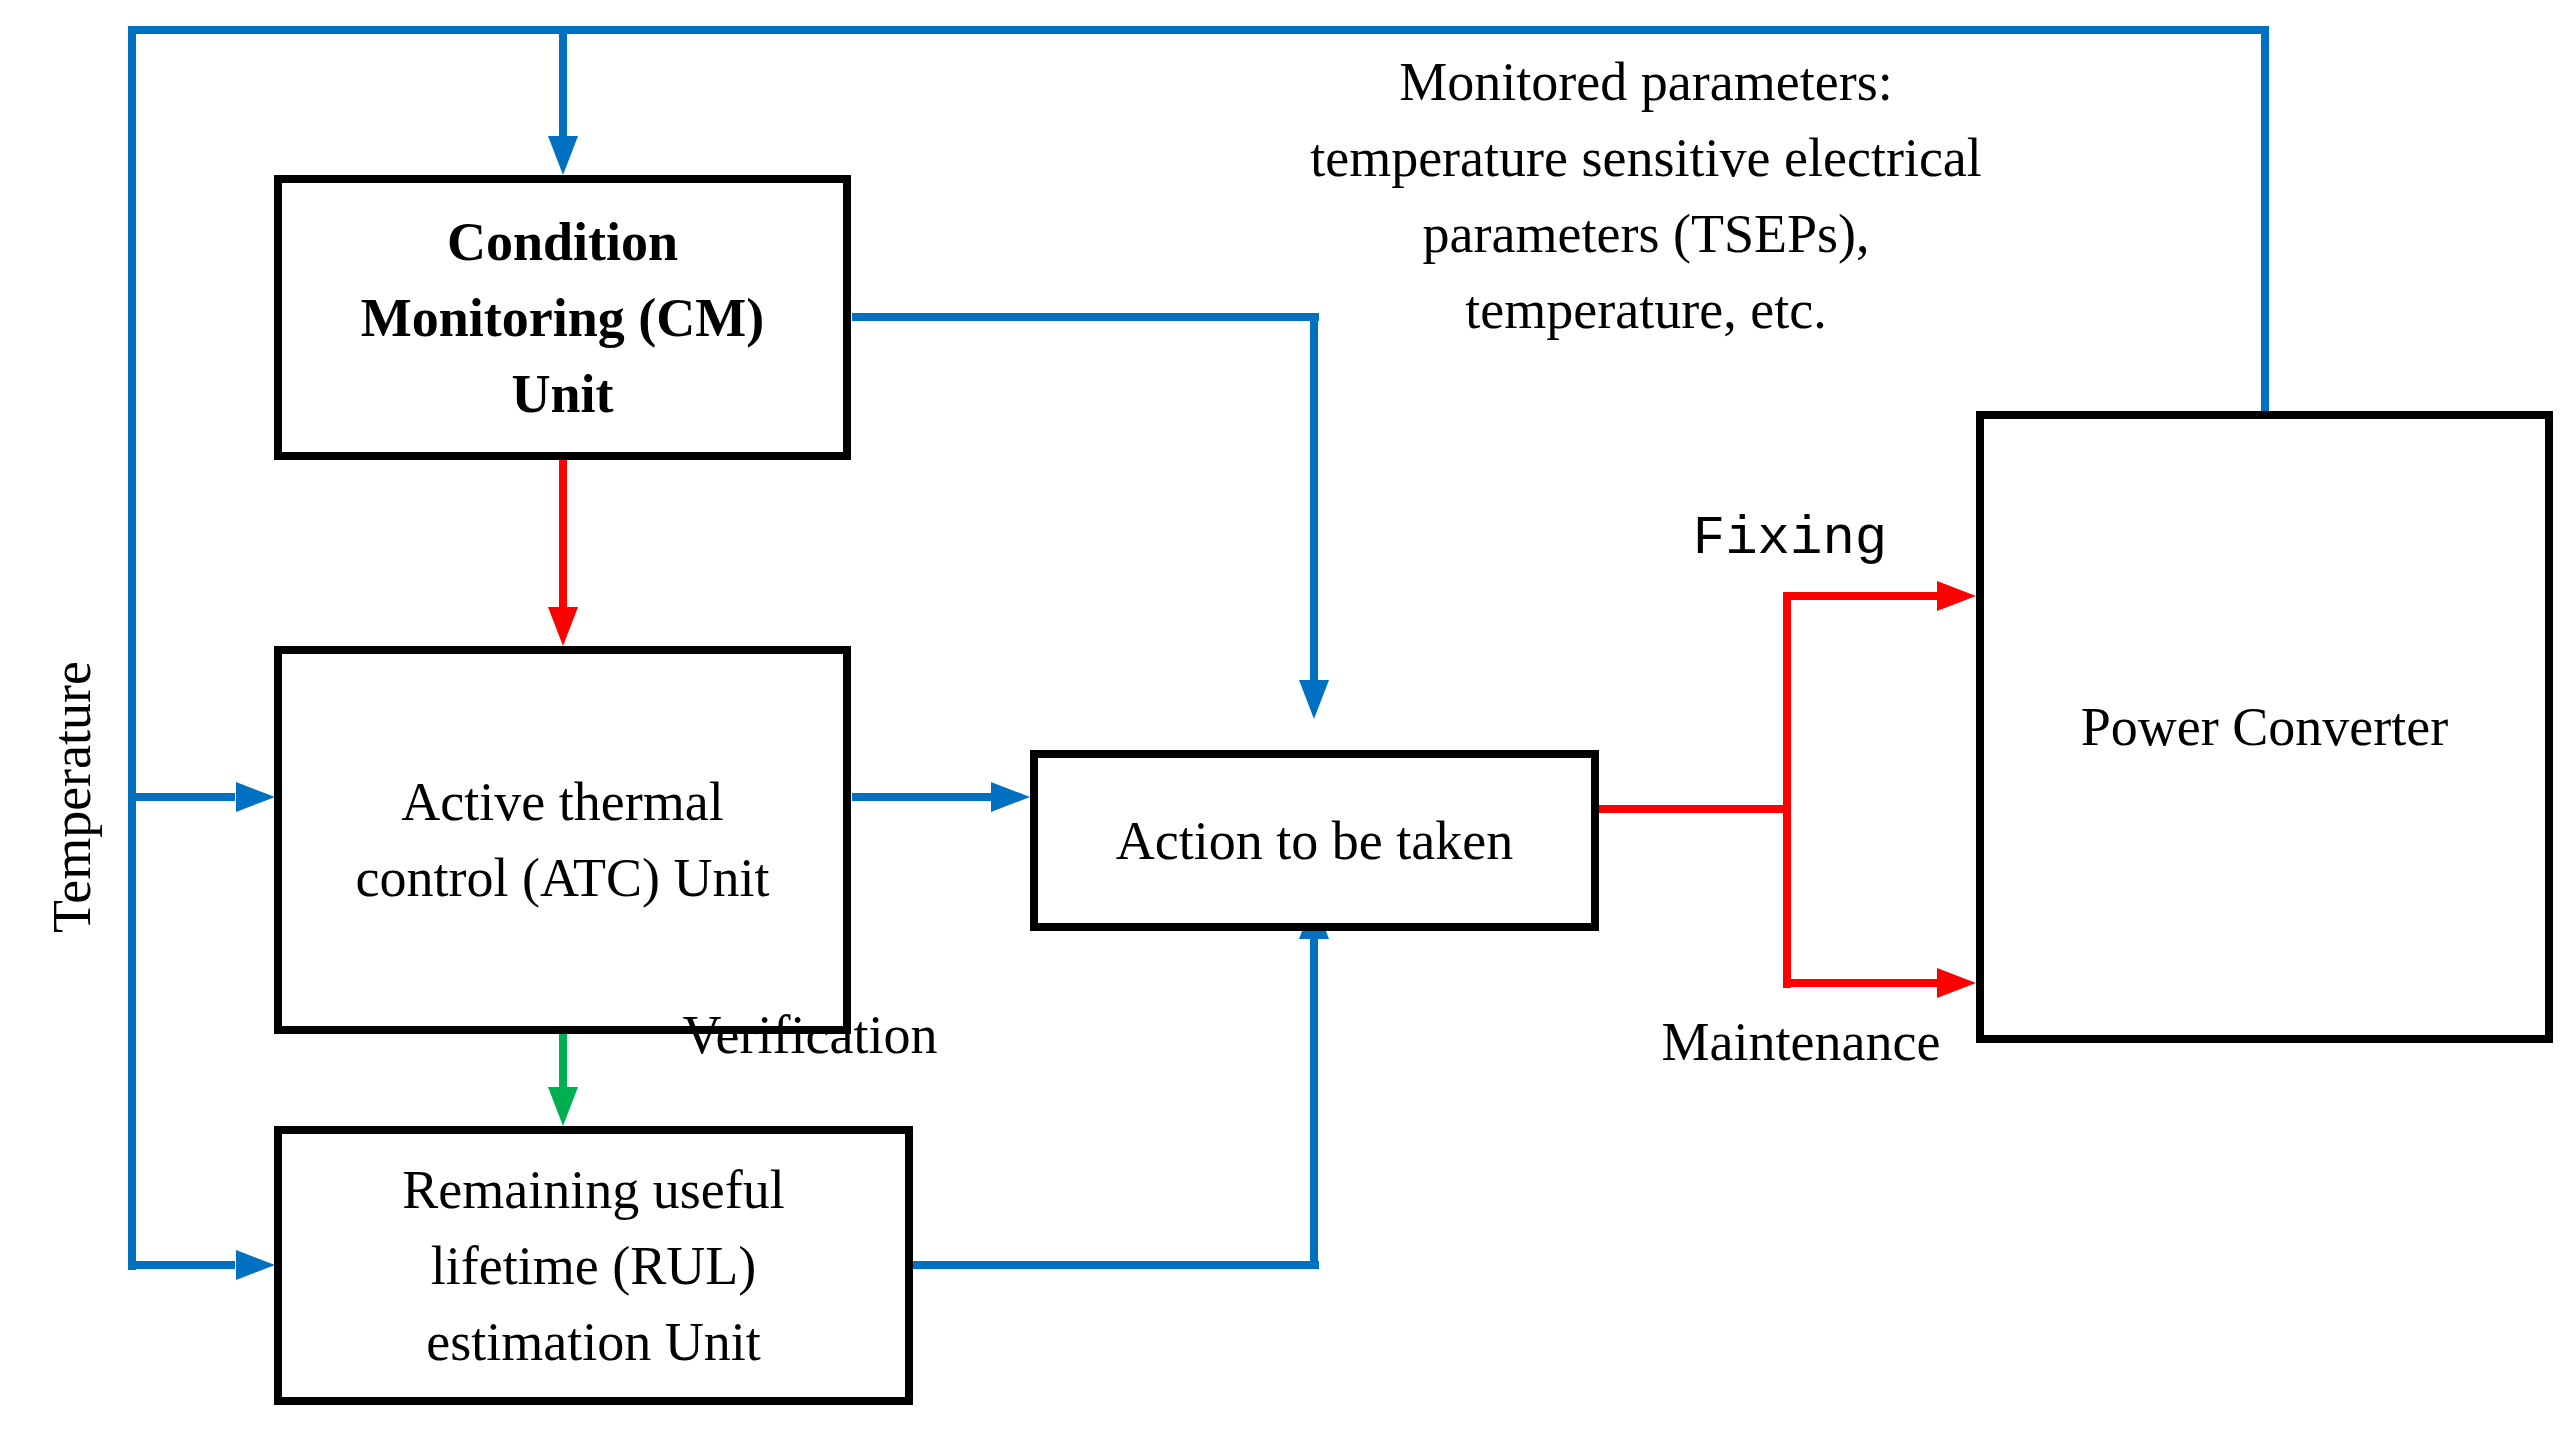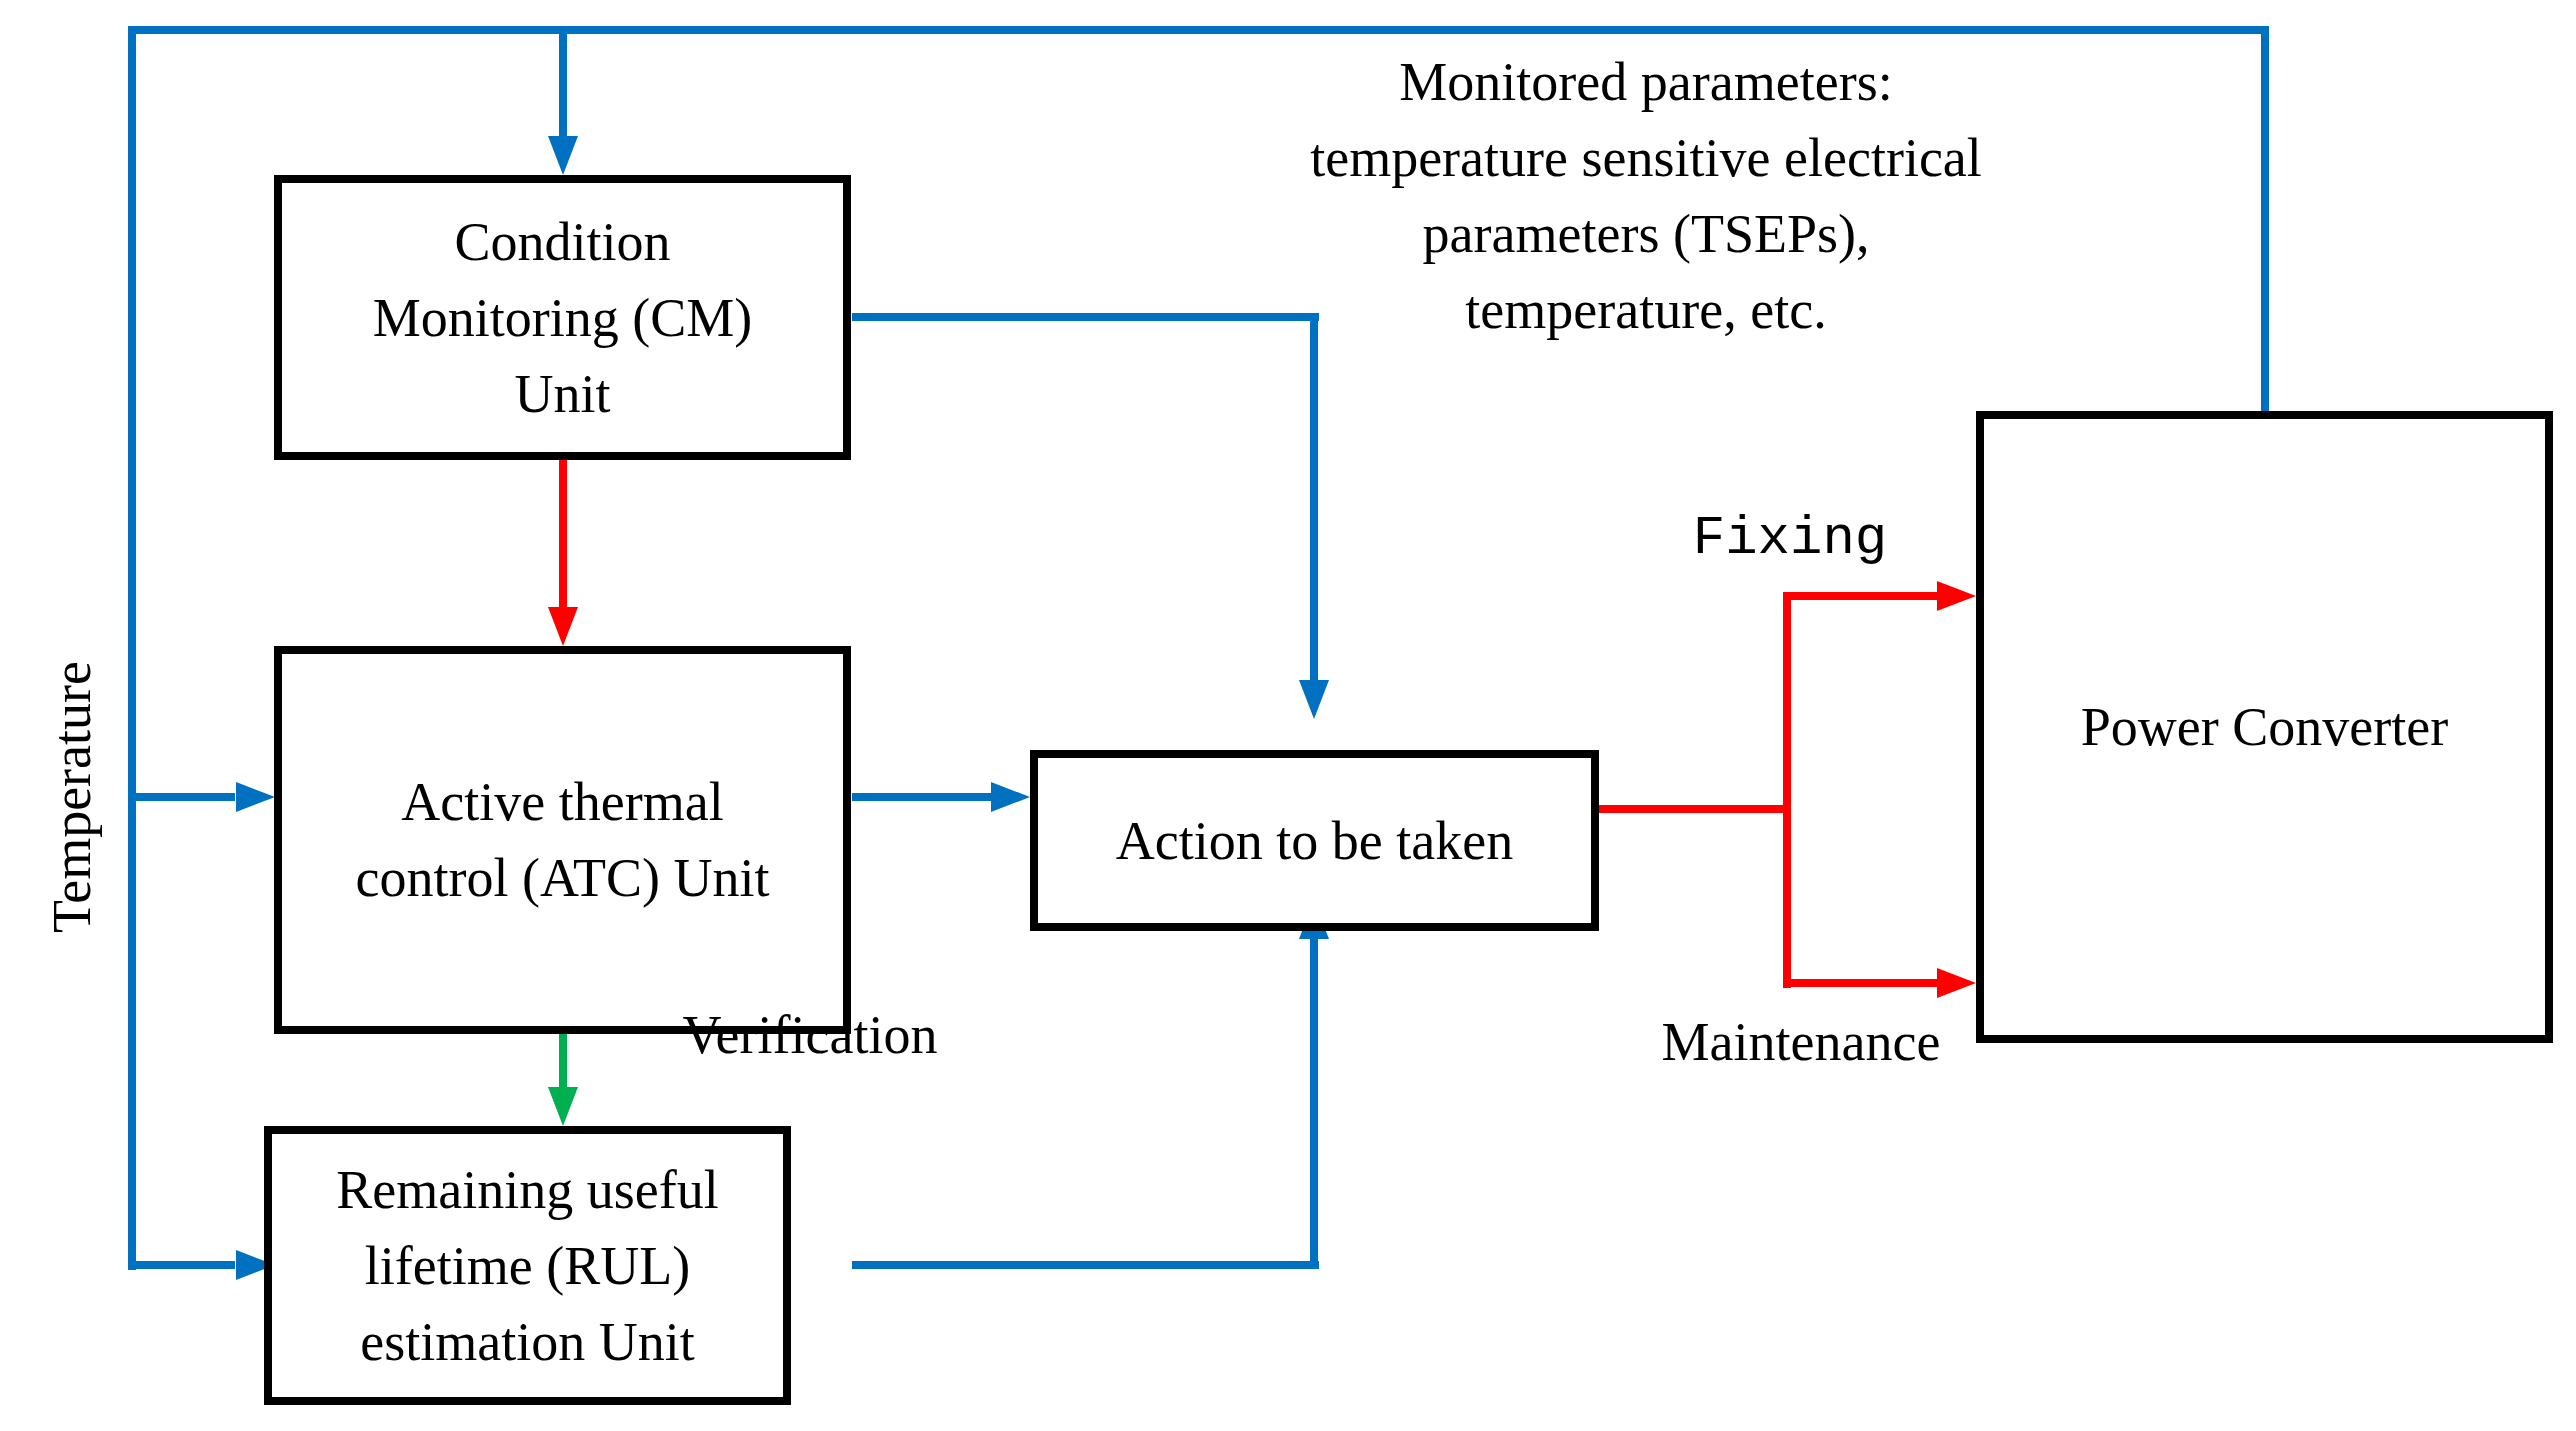--- a/index.html
+++ b/index.html
@@ -81,32 +81,32 @@
 <div class="ln red" style="left:1598px; top:805px; width:193px; height:8.4px;"></div>
 <div class="ln red" style="left:1783px; top:592px; width:8.4px; height:396px;"></div>
 <div class="ln red" style="left:1783px; top:592px; width:154px; height:8.4px;"></div>
 <div class="ah right red" style="left:1937px; top:581px;"></div>
 <div class="ln red" style="left:1783px; top:979px; width:154px; height:8.4px;"></div>
 <div class="ah right red" style="left:1937px; top:968px;"></div>
 
 <div class="ln green" style="left:559px; top:958px; width:8.4px; height:129px;"></div>
 <div class="ah down green" style="left:548px; top:1087px;"></div>
 
-<div class="bx" style="left:274px; top:175px; width:577px; height:285px;">
+<div class="bx" style="left:274px; top:175px; width:577px; height:285px;font-weight:bold;">
   <span>Condition
 Monitoring (CM)
 Unit</span>
 </div>
 
 <div class="bx" style="left:274px; top:646px; width:577px; height:388px;">
   <span>Active thermal
 control (ATC) Unit</span>
 </div>
 
-<div class="bx" style="left:264px; top:1126px; width:527px; height:279px;">
+<div class="bx" style="left:274px; top:1126px; width:639px; height:279px;">
   <span>Remaining useful
 lifetime (RUL)
 estimation Unit</span>
 </div>
 
 <div class="bx" style="left:1030px; top:750px; width:569px; height:181px;">
   <span>Action to be taken</span>
 </div>
 
 <div class="bx" style="left:1976px; top:411px; width:577px; height:632px;">

